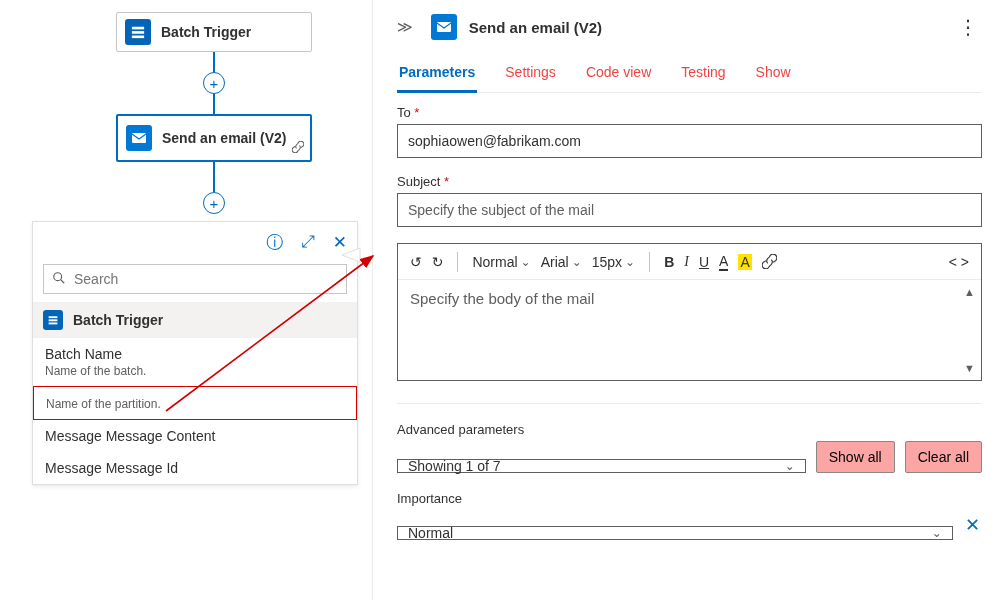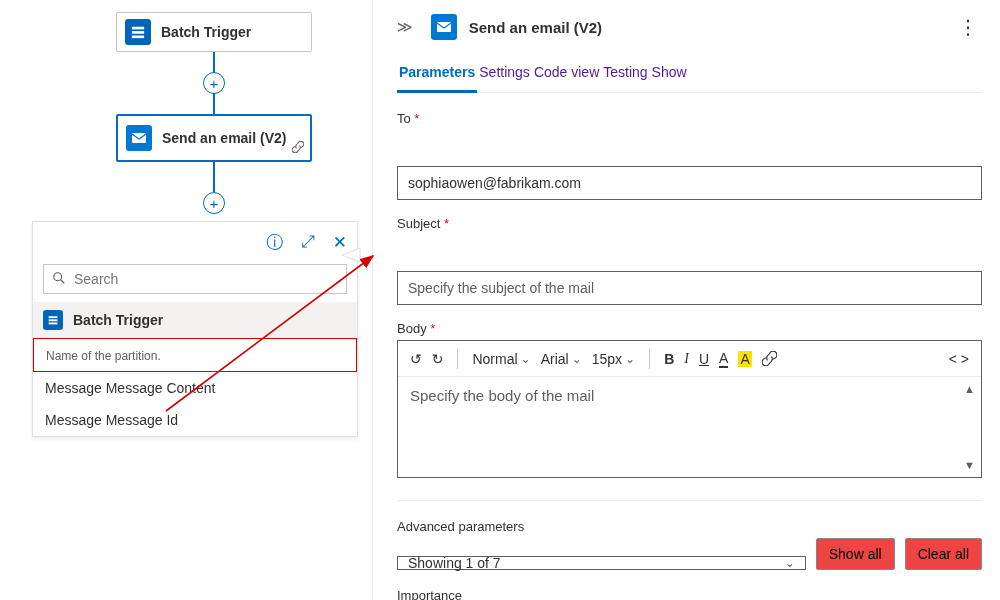--- a/index.html
+++ b/index.html
@@ -102,29 +102,29 @@
     left: 372px; top: 0;
     width: 628px; height: 600px;
     border-left: 1px solid #edebe9;
     padding: 14px 18px 0 24px;
   }
   .rp-header { display: flex; align-items: center; margin-bottom: 24px; }
   .rp-header .collapse { font-size: 15px; color: #605e5c; margin-right: 10px; cursor: pointer; }
   .rp-header .hdr-icon { width: 26px; height: 26px; margin-right: 12px; }
   .rp-header .hdr-title { font-weight: 600; font-size: 15px; flex: 1; }
   .rp-header .more { font-size: 20px; color: #323130; cursor: pointer; padding: 0 4px;}
-  .tabs { display: flex; border-bottom: 1px solid #edebe9; margin-bottom: 18px;}
-  .tab { padding: 0 2px 10px 2px; font-size: 14px; color: #4c1d95; cursor: pointer; }
+  .tabs { display: flex; gap: 26px; border-bottom: 1px solid #edebe9; margin-bottom: 12px;}
+  .tab { padding: 0 2px 10px 2px; font-size: 14px; color: #ef4444; cursor: pointer; }
   .tab.active { font-weight: 600; color: #006cc1; border-bottom: 3px solid #006cc1; margin-bottom: -1px; }
   .field-label { font-size: 13px; margin-bottom: 4px; display: block; }
   .req::after { content: " *"; color: #c50f1f; }
   .text-input {
     width: 100%; height: 34px; border: 1px solid #605e5c;
     padding: 0 10px; font-size: 14px; margin-bottom: 16px;
-    background: #fff; color: #323130; margin-top: 36px;
+    background: #fff; color: #323130;
   }
   .text-input::placeholder { color: #605e5c; }
   .editor {
     border: 1px solid #605e5c; margin-bottom: 22px;
   }
   .ed-toolbar {
     display: flex; align-items: center; height: 36px;
     border-bottom: 1px solid #edebe9;
     padding: 0 12px; gap: 10px; font-size: 14px; color: #323130;
   }
@@ -138,21 +138,21 @@
   .ed-body .scroll-down { position: absolute; right: 6px; bottom: 6px; color: #605e5c; font-size: 11px; }
   .divider { border-top: 1px solid #edebe9; margin: 0 0 18px 0; }
   .adv-row { display: flex; gap: 10px; align-items: flex-end; margin-bottom: 18px;}
   .adv-select-wrap { flex: 1; }
   .select {
     width: 100%; height: 14px; border: 1px solid #605e5c; background: #fff;
     display: flex; align-items: center; justify-content: space-between;
     padding: 4px 10px; font-size: 14px; cursor: pointer;
   }
   .btn {
-    height: 32px; border: 1px solid #8a8886; background: #ef4444;
+    height: 32px; border: 1px solid #8a8886; background: #fca5a5;
     padding: 0 12px; font-size: 14px; cursor: pointer; border-radius: 2px;
   }
   .imp-row { display: flex; gap: 10px; align-items: flex-end; }
   .imp-row .select { flex: 1; }
   .close-x { color: #006cc1; font-size: 18px; cursor: pointer; padding: 4px 2px; } 
   svg.callout {
     position: absolute; left: 0; top: 0; pointer-events: none;
   }
   .chev { font-size: 12px; color: #605e5c; }
 </style>
@@ -211,20 +211,24 @@
     <div class="dyn-section">
       <div class="flow-icon blue">
         <svg width="10" height="10" viewBox="0 0 16 16" fill="#fff">
             <rect x="1" y="2" width="14" height="3"></rect>
             <rect x="1" y="7" width="14" height="3"></rect>
             <rect x="1" y="12" width="14" height="3"></rect>
           </svg>
       </div>
       <span>Batch Trigger</span>
     </div>
+    <div class="dyn-item">
+      <div class="dyn-item-title">Batch Name</div>
+      <div class="dyn-item-desc">Name of the batch.</div>
+    </div>
     <div class="dyn-item bordered-red">
       <div class="dyn-item-desc">Name of the partition.</div>
     </div>
     <div class="dyn-item">
       <div class="dyn-item-title">Message Message Content</div>
     </div>
     <div class="dyn-item">
       <div class="dyn-item-title">Message Message Id</div>
     </div>
   </div>
@@ -263,21 +267,20 @@
     <div class="tab">Testing</div>
     <div class="tab">Show</div>
   </div>
 
   <label class="field-label req">To</label>
   <input class="text-input" value="sophiaowen@fabrikam.com" style="">
 
   <label class="field-label req">Subject</label>
   <input class="text-input" placeholder="Specify the subject of the mail" style="">
 
-  <label class="field-label req">Body</label>
   <div class="editor">
     <div class="ed-toolbar">
       <span class="tb">↺</span>
       <span class="tb">↻</span>
       <span class="sep"></span>
       <span class="tb">
           <span>Normal</span> 
           <span class="chev">⌄</span>
         </span>
       <span class="tb">

